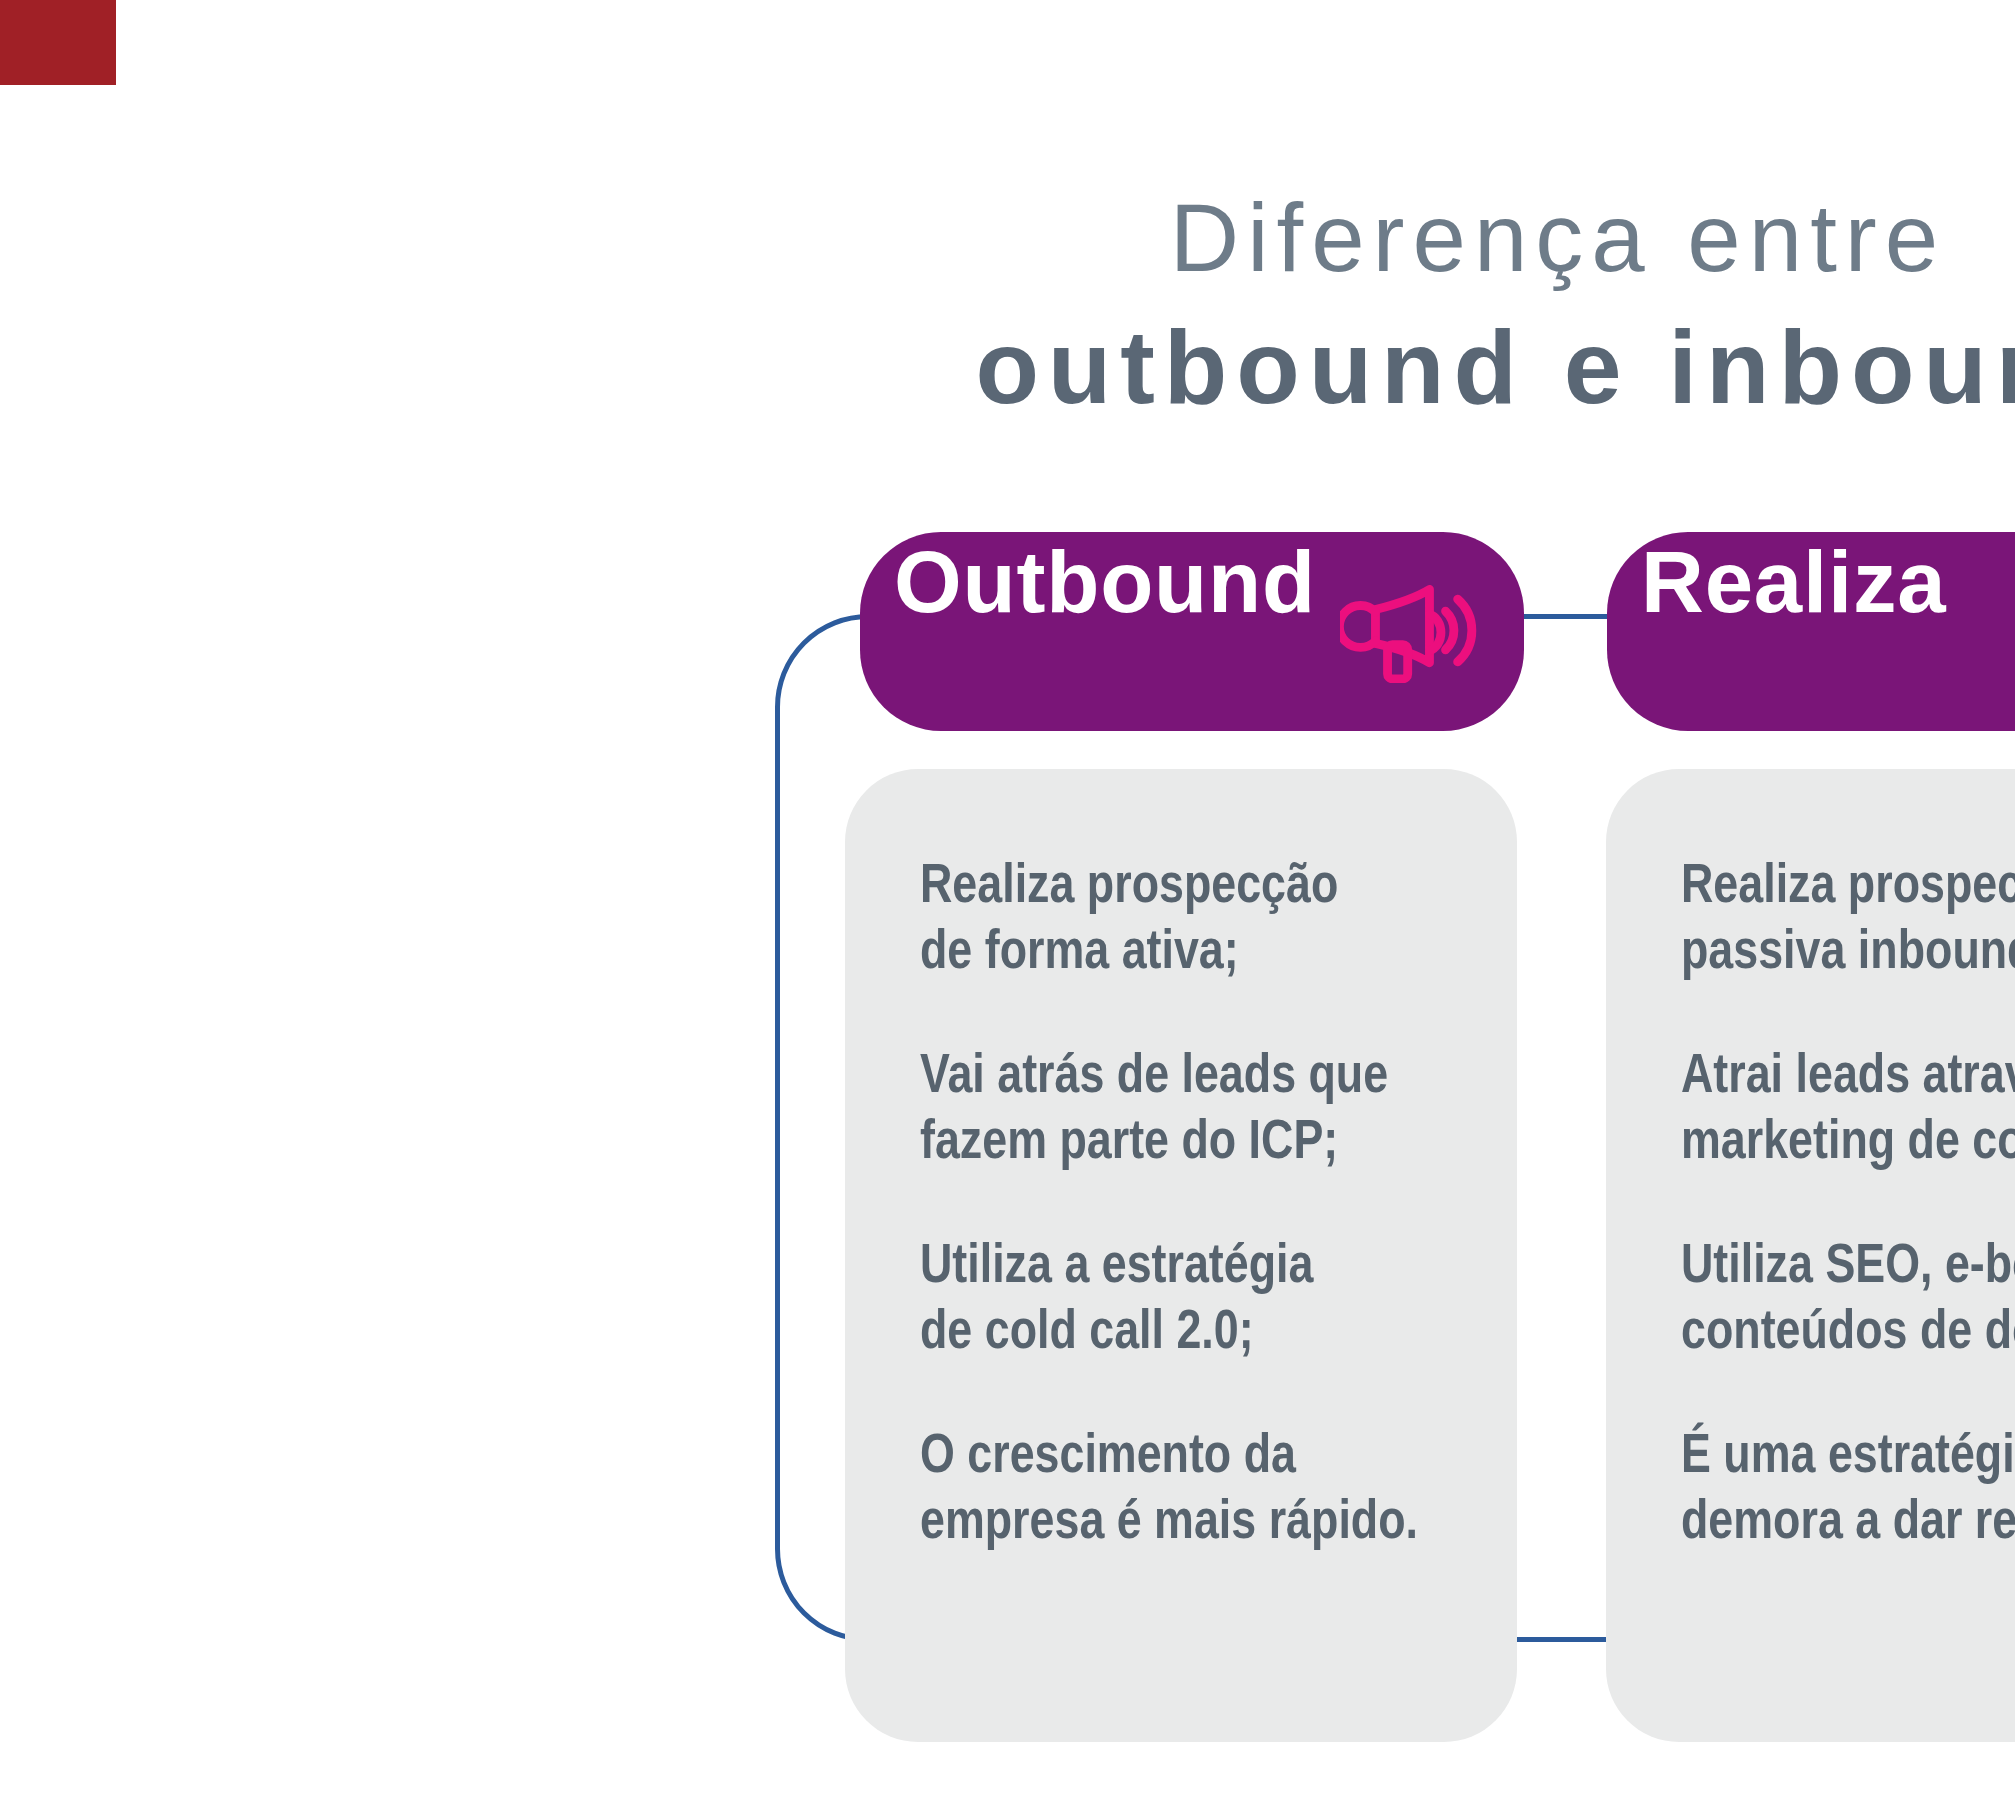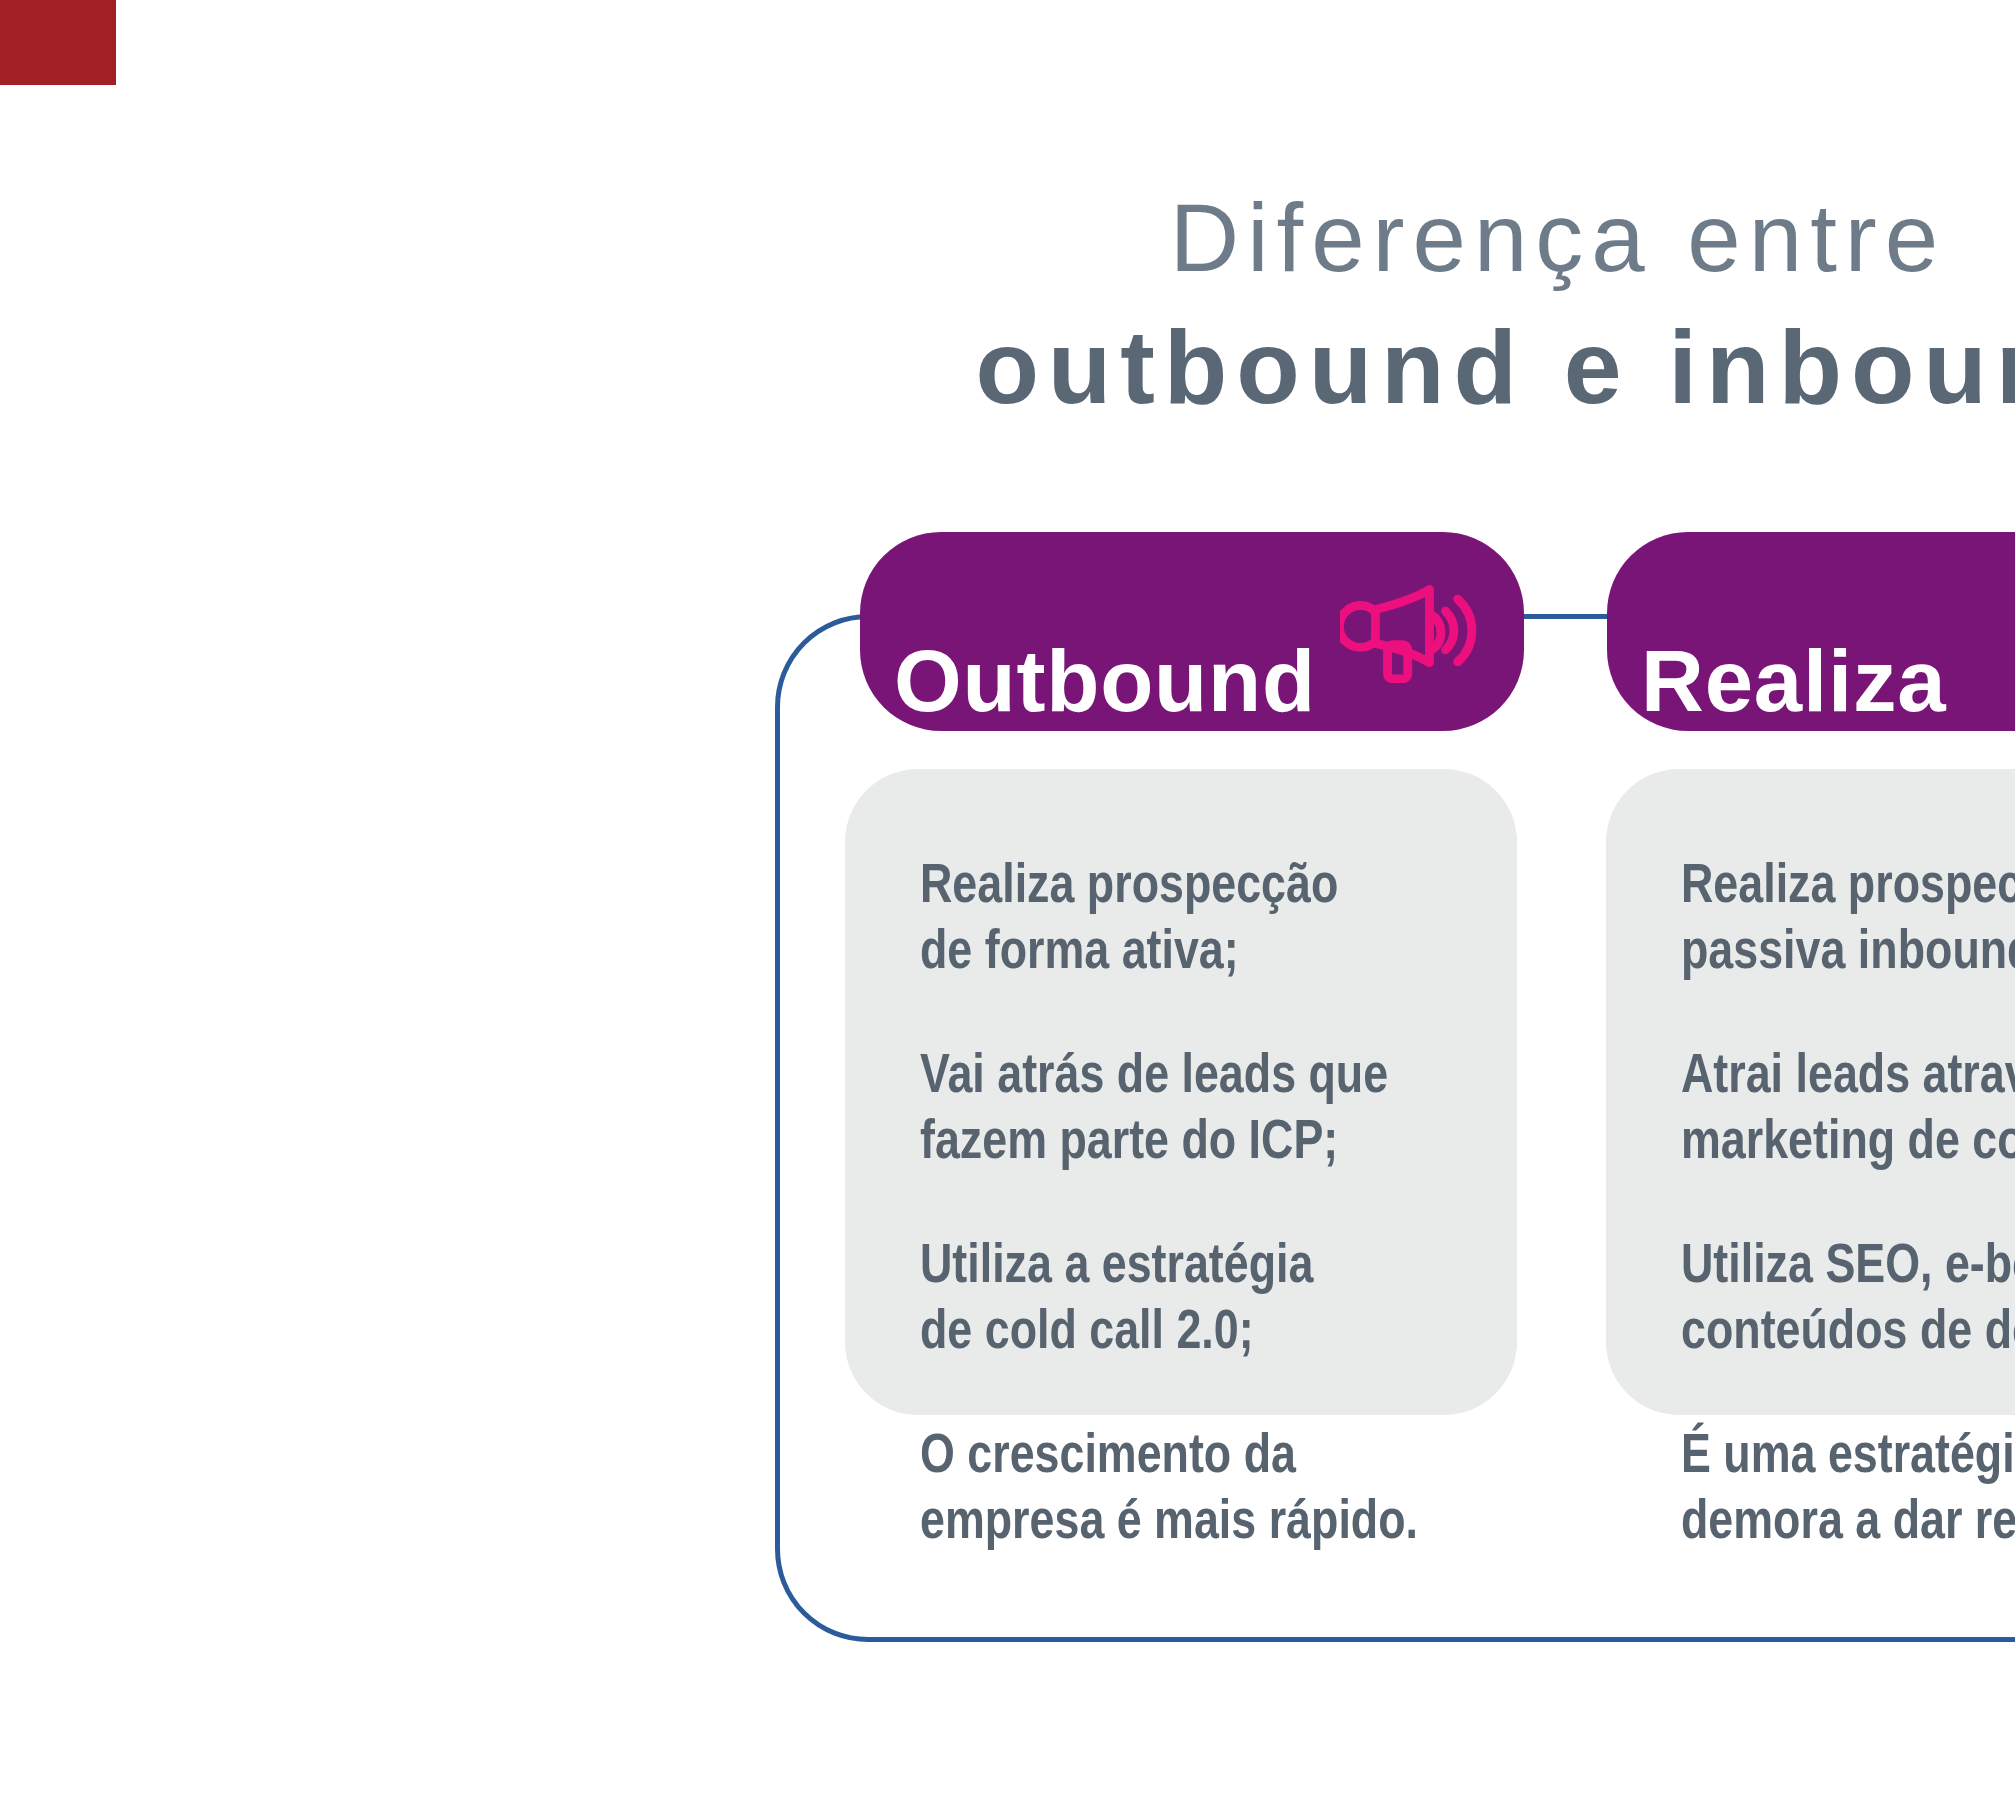--- a/index.html
+++ b/index.html
@@ -49,21 +49,21 @@
     border-radius: 93px;
     background: transparent;
   }
 
   .pill {
     position: absolute;
     top: 532px; height: 199px;
     background: var(--purple);
     border-radius: 81px;
     display: flex;
-    align-items: flex-end;
+    align-items: flex-start;
   }
   .pill.outbound { left: 860px; width: 664px; }
   .pill.inbound  { left: 1607px; width: 674px; }
   .pill-label {
     position: relative;
     margin-left: 34px;
     font-size: 87px;
     font-weight: 700;
     letter-spacing: 0.8px;
     color: #ffffff;
@@ -78,21 +78,21 @@
   .icon-stroke {
     fill: none;
     stroke: var(--pink);
     stroke-width: 22px;
     stroke-linecap: round;
     stroke-linejoin: round;
   }
 
   .card {
     position: absolute;
-    top: 769px; height: 646px; width: 672px;
+    top: 769px; height: 973px; width: 672px;
     background: var(--card);
     border-radius: 73px;
     box-sizing: border-box;
     padding: 81px 44px 0 75px;
   }
   .card.left  { left: 845px; }
   .card.right { left: 1606px; }
 
   .point {
     margin: 0 0 58px 0;

